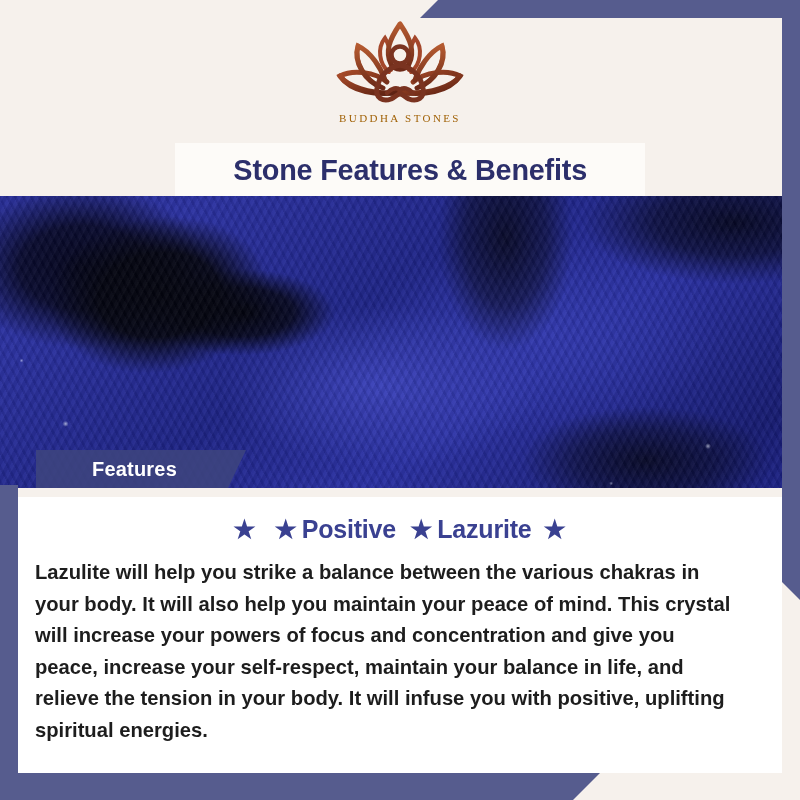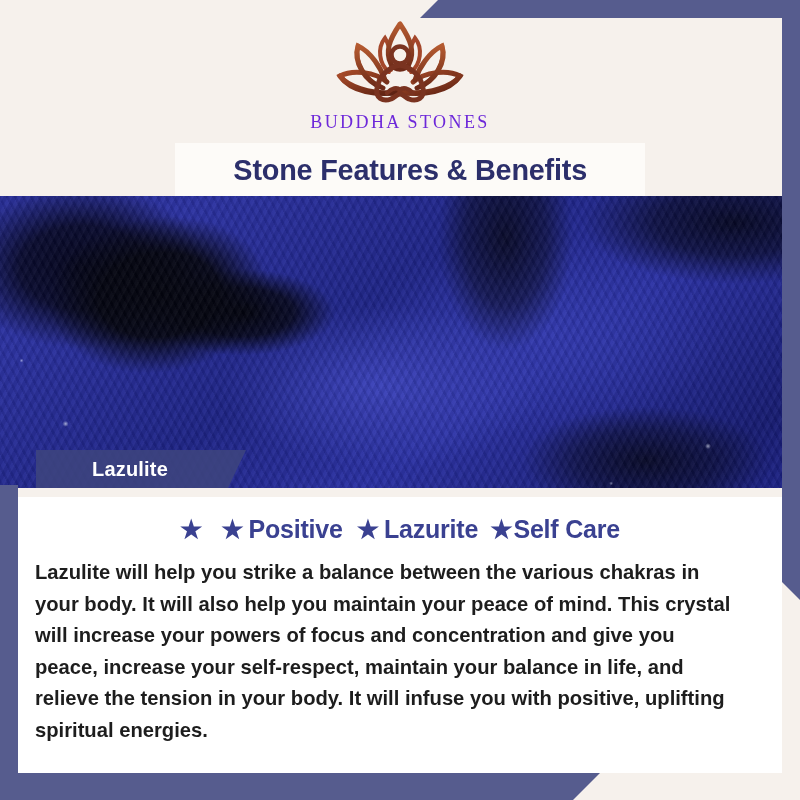--- a/index.html
+++ b/index.html
@@ -81,23 +81,23 @@
     text-align: center;
   }
   .logo-mark {
     display: block;
     margin: 0 auto;
   }
   .logo-text {
     display: block;
     margin-top: 2px;
     font-family: "Liberation Serif", serif;
-    font-size: 18px;
+    font-size: 11px;
     letter-spacing: 2.4px;
-    color: #6d28d9;
+    color: #a16207;
     font-weight: 400;
   }
 
   
   .title-band {
     position: absolute;
     top: 143px;
     left: 175px;
     width: 470px;
     height: 53px;
@@ -324,40 +324,39 @@
   </div>
 
   <div class="photo">
     <div class="tex tex-a"></div>
     <div class="photo-dark-streak"></div>
     <div class="tex tex-b"></div>
     <div class="tex tex-c"></div>
   </div>
 
   <div class="name-tag">
-    <span class="name-tag-text">Lazulite</span>
+    <span class="name-tag-text">Features</span>
   </div>
 
   <div class="body-panel">
     <div class="cream-strip"></div>
 
     <div class="keywords">
       <span class="kw kw-0">
         <span class="star">★</span>
       </span>
       <span class="kw kw-1">
         <span class="star">★</span>
         <span>Positive</span>
       </span>
       <span class="kw kw-2">
         <span class="star">★</span>
         <span>Lazurite</span>
       </span>
       <span class="kw kw-3">
         <span class="star">★</span>
-        <span>Self Care</span>
       </span>
     </div>
 
     <div class="paragraph">Lazulite will help you strike a balance between the various chakras in your body. It will also help you maintain your peace of mind. This crystal will increase your powers of focus and concentration and give you peace, increase your self-respect, maintain your balance in life, and relieve the tension in your body. It will infuse you with positive, uplifting spiritual energies.</div>
   </div>
 
 </div>
 
 </body></html>

